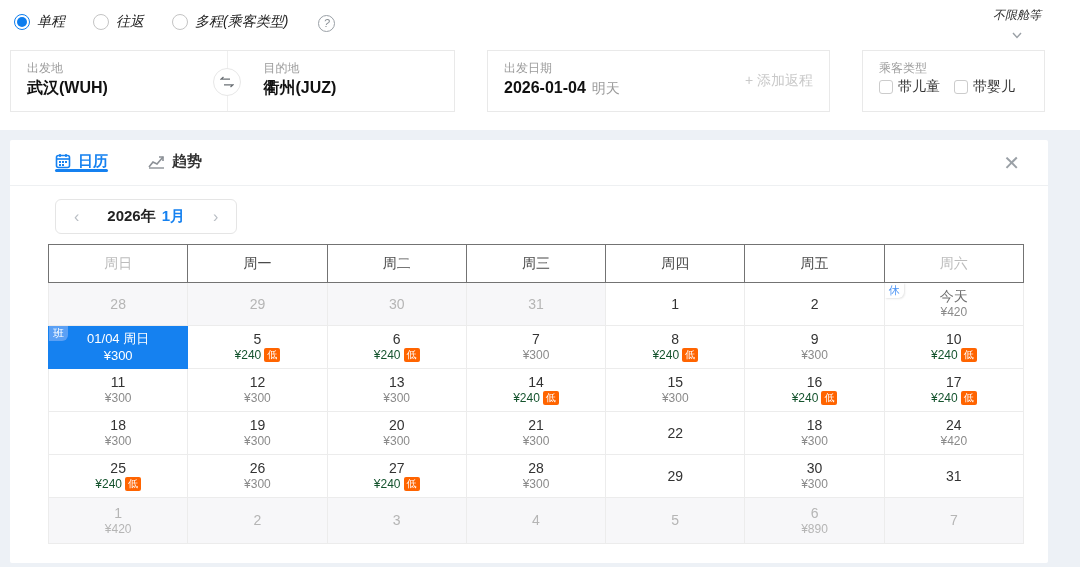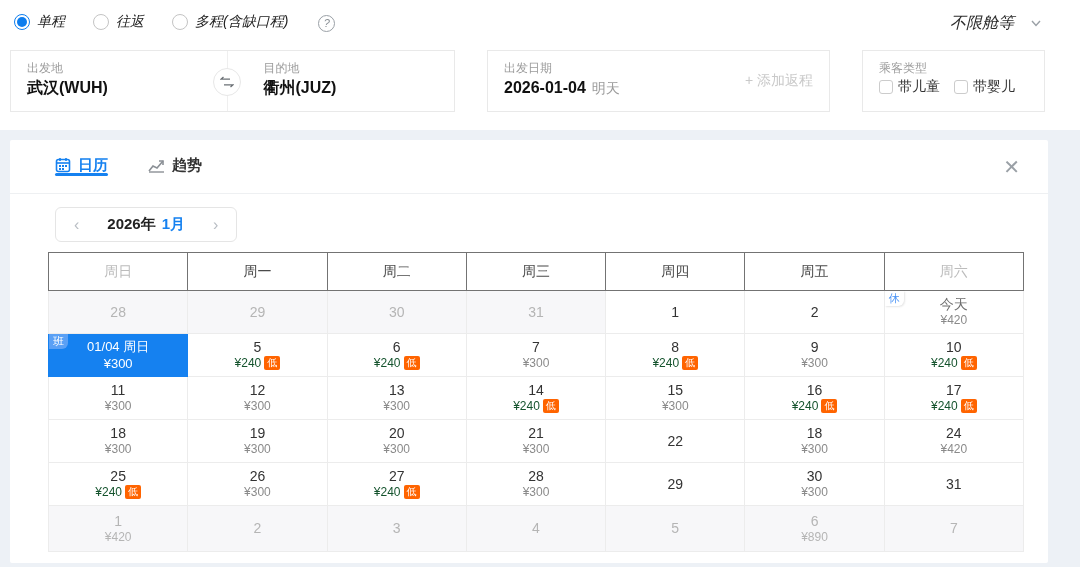--- a/index.html
+++ b/index.html
@@ -12,22 +12,22 @@
   .radio-opt { display:inline-flex; align-items:center; margin-right:28px; cursor:pointer; }
   .rdot { width:16px; height:16px; border:1px solid #c4c4c4; border-radius:50%;
     margin-right:7px; position:relative; background:#fff; flex:0 0 16px;}
   .radio-opt.on .rdot { border-color:#0d7dee; }
   .radio-opt.on .rdot::after { content:""; position:absolute; left:2px; top:2px;
     width:10px; height:10px; border-radius:50%; background:#0d7dee; }
   .rlabel { font-size:14px; color:#222; }
   .help { width:17px; height:17px; border:1px solid #9aa0a6; border-radius:50%;
     color:#8a9096; font-size:11px; display:inline-flex; align-items:center;
     justify-content:center; margin-left:2px; cursor:pointer; }
-  .cabin { margin-left:auto; display:inline-flex; align-items:center; gap:17px;
-    font-size:16px; color:#2b2b2b; cursor:pointer; }
+  .cabin { margin-left:auto; display:inline-flex; align-items:center; gap:6px;
+    font-size:12px; color:#2b2b2b; cursor:pointer;flex-direction:column; }
   .chev { width:10px; height:10px; }
 
   .fields-row { display:flex; margin:14px 35px 0 10px; gap:32px; height:62px; }
   .fbox { background:#fff; border:1px solid #e9e9e9; border-radius:0;
     position:relative; display:flex; }
   .fbox.cities { width:445px; }
   .fbox.datebox { width:343px; }
   .fbox.paxbox { flex:1; }
   .field { padding:9px 16px; flex:1; cursor:text; }
   .flabel { font-size:12px; color:#9b9b9b; line-height:16px; }
@@ -41,21 +41,21 @@
   .add-return { position:absolute; right:16px; top:50%; transform:translateY(-50%);
     color:#c9c9c9; font-size:14px; cursor:pointer; }
   .pax-opts { display:flex; gap:14px; margin-top:2px; }
   .ck { display:inline-flex; align-items:center; gap:5px; cursor:pointer; }
   .ckbox { width:14px; height:14px; border:1px solid #ccc; border-radius:3px; background:#fff; }
   .cklabel { font-size:14px; color:#333; font-weight:normal; }
 
   
   .panel-area { background:#edf1f6; height:437px; padding:10px 32px 4px 10px; }
   .panel { background:#fff; height:423px; border-radius:2px; }
-  .tabbar { height:54px; display:flex; align-items:center; padding:0 28px 0 45px;
+  .tabbar { height:46px; display:flex; align-items:center; padding:0 28px 0 45px;
     border-bottom:1px solid #eef0f2; position:relative; }
   .tab { display:inline-flex; align-items:center; gap:7px; font-size:15px;
     font-weight:bold; color:#333; cursor:pointer; height:100%; position:relative; }
   .tab + .tab { margin-left:40px; }
   .tab.active { color:#1581f0; }
   .tab.active::after { content:""; position:absolute; left:0; right:0; bottom:-1px;
     height:3px; background:#1581f0; border-radius:2px; }
   .xclose { margin-left:auto; color:#9aa0a6; font-size:20px; cursor:pointer; line-height:1; }
 
   .monthnav { display:inline-flex; align-items:center; margin:13px 0 10px 45px;
@@ -97,21 +97,21 @@
   <div class="top">
     <div class="trip-row">
       <span id="trip-options"><label class="radio-opt on">
             <span class="rdot"></span>
             <span class="rlabel">单程</span>
           </label><label class="radio-opt">
             <span class="rdot"></span>
             <span class="rlabel">往返</span>
           </label><label class="radio-opt">
             <span class="rdot"></span>
-            <span class="rlabel">多程(含缺口程)</span>
+            <span class="rlabel">多程(乘客类型)</span>
           </label></span>
       <span class="help">?</span>
       <span class="cabin">
         <span>不限舱等</span>
         <svg class="chev" viewBox="0 0 10 10">
             <polyline points="1,3 5,7.5 9,3" fill="none" stroke="#9aa0a6" stroke-width="1.4"></polyline>
           </svg>
       </span>
     </div>
 

